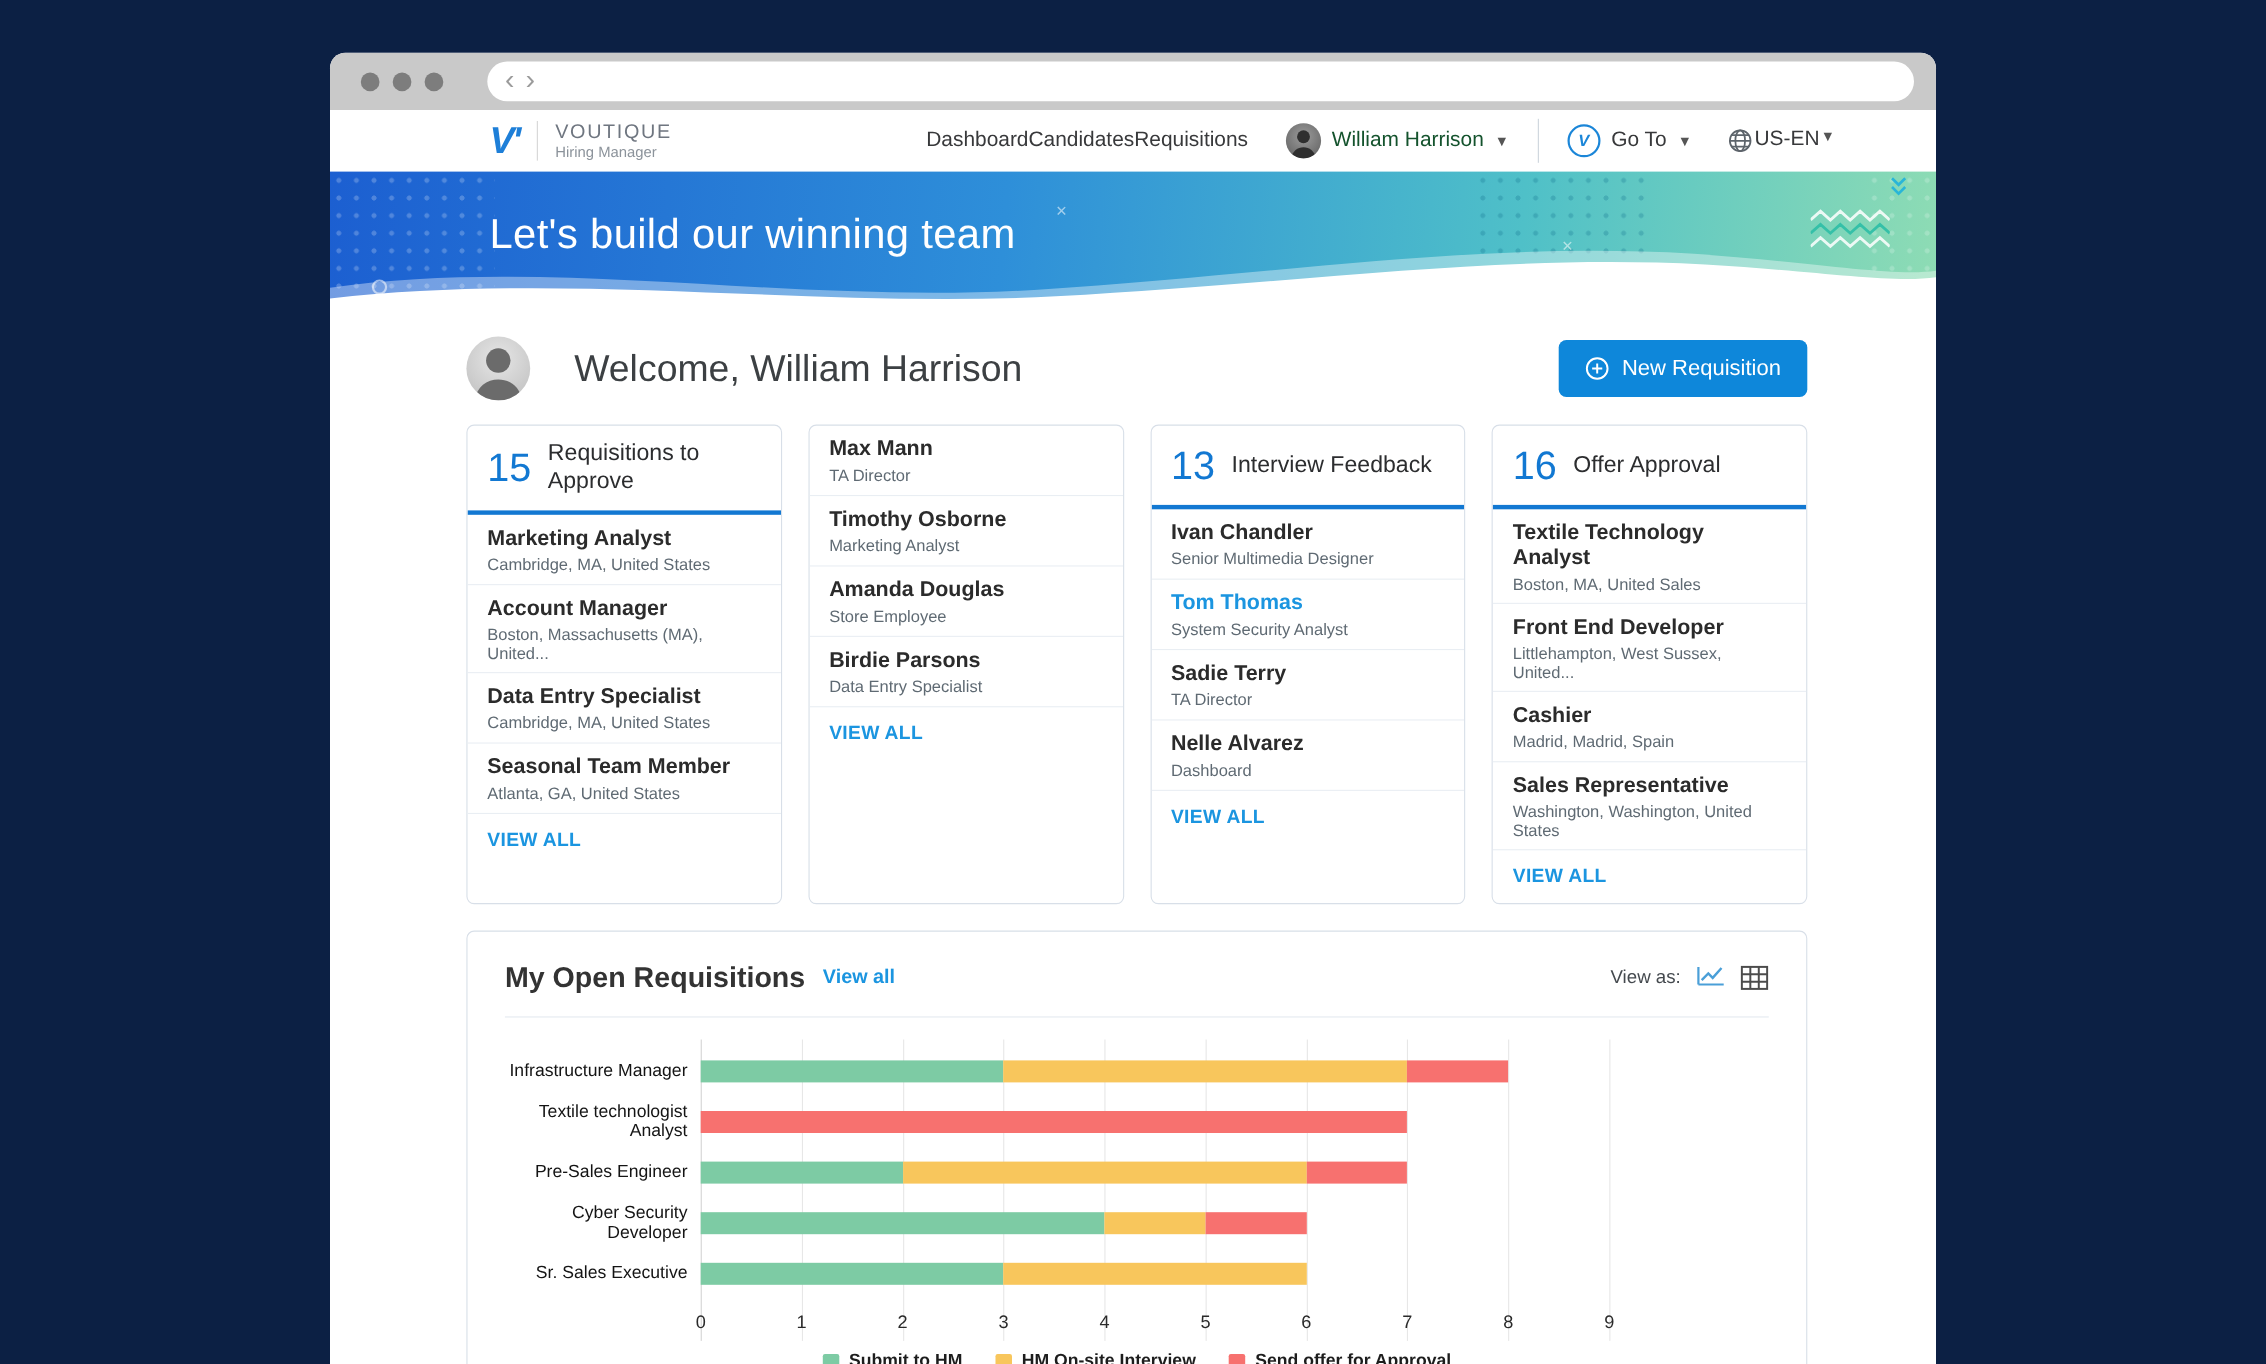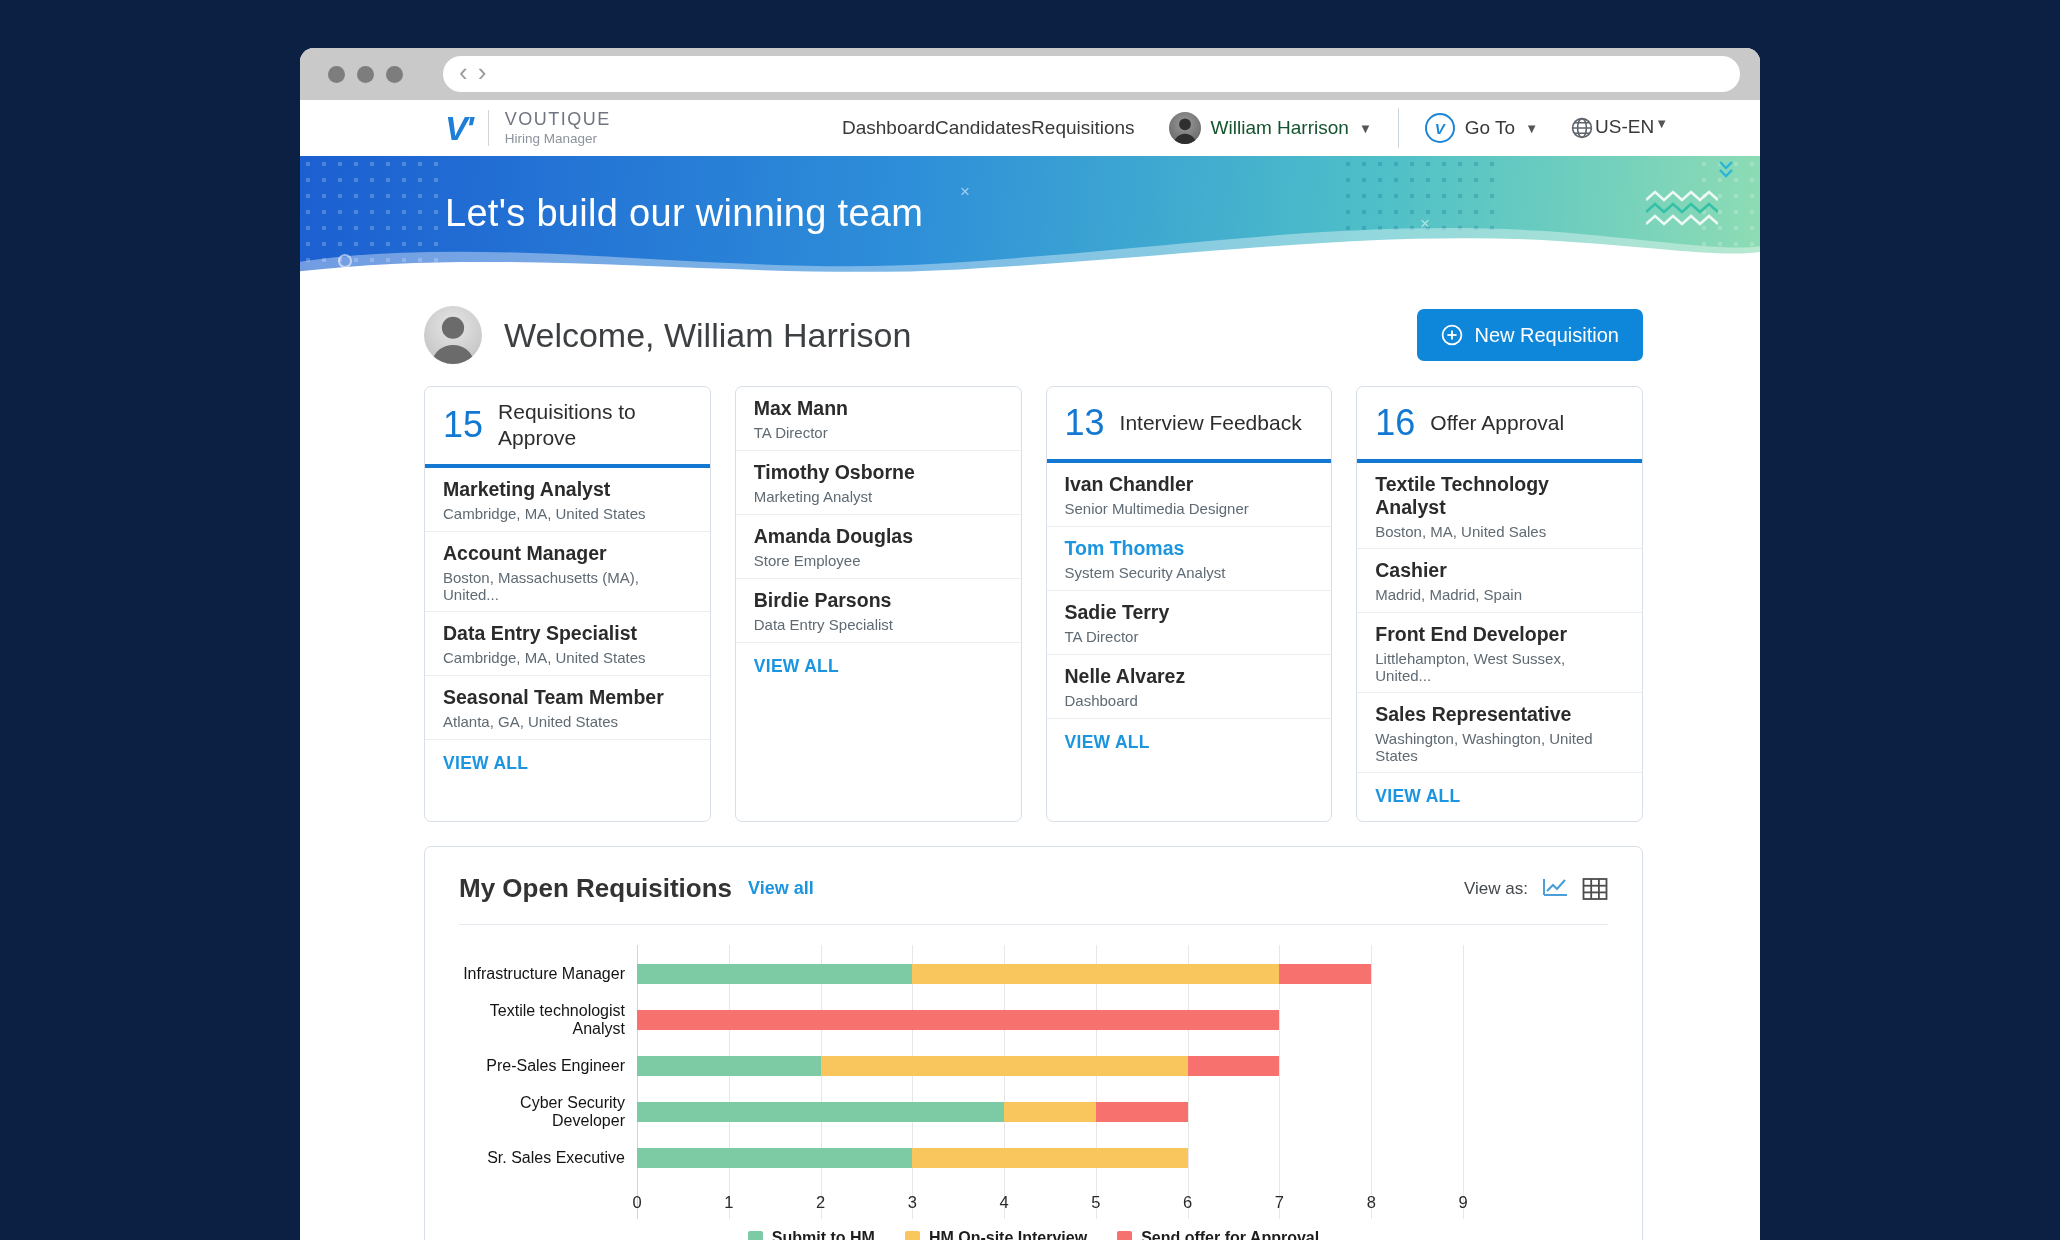--- a/index.html
+++ b/index.html
@@ -46,21 +46,21 @@
   .df-mid { right:260px; top:0; width:160px; height:80px; background-image:radial-gradient(circle,rgba(16,110,140,.28) 2px,transparent 2.6px); }
   .df-right { right:0; top:0; width:64px; height:124px; opacity:.5; }
   .hero-ring { position:absolute; left:38px; top:98px; width:14px; height:14px; border:2px solid rgba(255,255,255,.55); border-radius:50%; }
   .hero-x { position:absolute; color:rgba(255,255,255,.55); font-size:17px; }
   .hero-wave { position:absolute; left:0; bottom:-1px; width:100%; height:58px; }
   .zigzag { position:absolute; right:42px; top:34px; }
   .dbl-chevron { position:absolute; right:26px; top:4px; }
 
   
   .content { padding:26px 117px 0 124px; }
-  .welcome-row { display:flex; align-items:center; gap:22px; }
+  .welcome-row { display:flex; align-items:center; gap:40px; }
   .avatar-lg { width:58px; height:58px; border-radius:50%; background:radial-gradient(circle at 50% 35%,#e6e6e6,#bdbdbd); position:relative; overflow:hidden; flex:0 0 auto; }
   .welcome-title { font-size:34px; font-weight:500; color:#3c4043; }
   .btn-primary { margin-left:auto; height:52px; background:#0e87da; color:#fff; border:none; border-radius:7px;
     display:flex; align-items:center; gap:11px; padding:0 24px; font-size:20px; font-weight:500;
     font-family:inherit; cursor:pointer; }
 
   
   .cards-grid { display:grid; grid-template-columns:repeat(4,1fr); gap:24px; margin-top:22px; }
   .card { background:#fff; border:1px solid #d8dfe8; border-radius:7px; overflow:hidden; }
   .card-head { display:flex; align-items:center; gap:15px; min-height:76px; padding:12px 18px; border-bottom:4px solid #1278d2; }
@@ -279,26 +279,26 @@
         <div class="card">
           <div class="card-head">
             <span class="card-count">16</span>
             <span class="card-label">Offer Approval</span>
           </div>
           <div class="card-row">
             <div class="row-title">Textile Technology Analyst</div>
             <div class="row-sub">Boston, MA, United Sales</div>
           </div>
           <div class="card-row">
+            <div class="row-title">Front End Developer</div>
+            <div class="row-sub">Littlehampton, West Sussex, United...</div>
+          </div>
+          <div class="card-row">
             <div class="row-title">Cashier</div>
             <div class="row-sub">Madrid, Madrid, Spain</div>
-          </div>
-          <div class="card-row">
-            <div class="row-title">Front End Developer</div>
-            <div class="row-sub">Littlehampton, West Sussex, United...</div>
           </div>
           <div class="card-row">
             <div class="row-title">Sales Representative</div>
             <div class="row-sub">Washington, Washington, United States</div>
           </div>
           <div class="view-all">VIEW ALL</div>
         </div>
       </div>
 
     <section class="panel">

